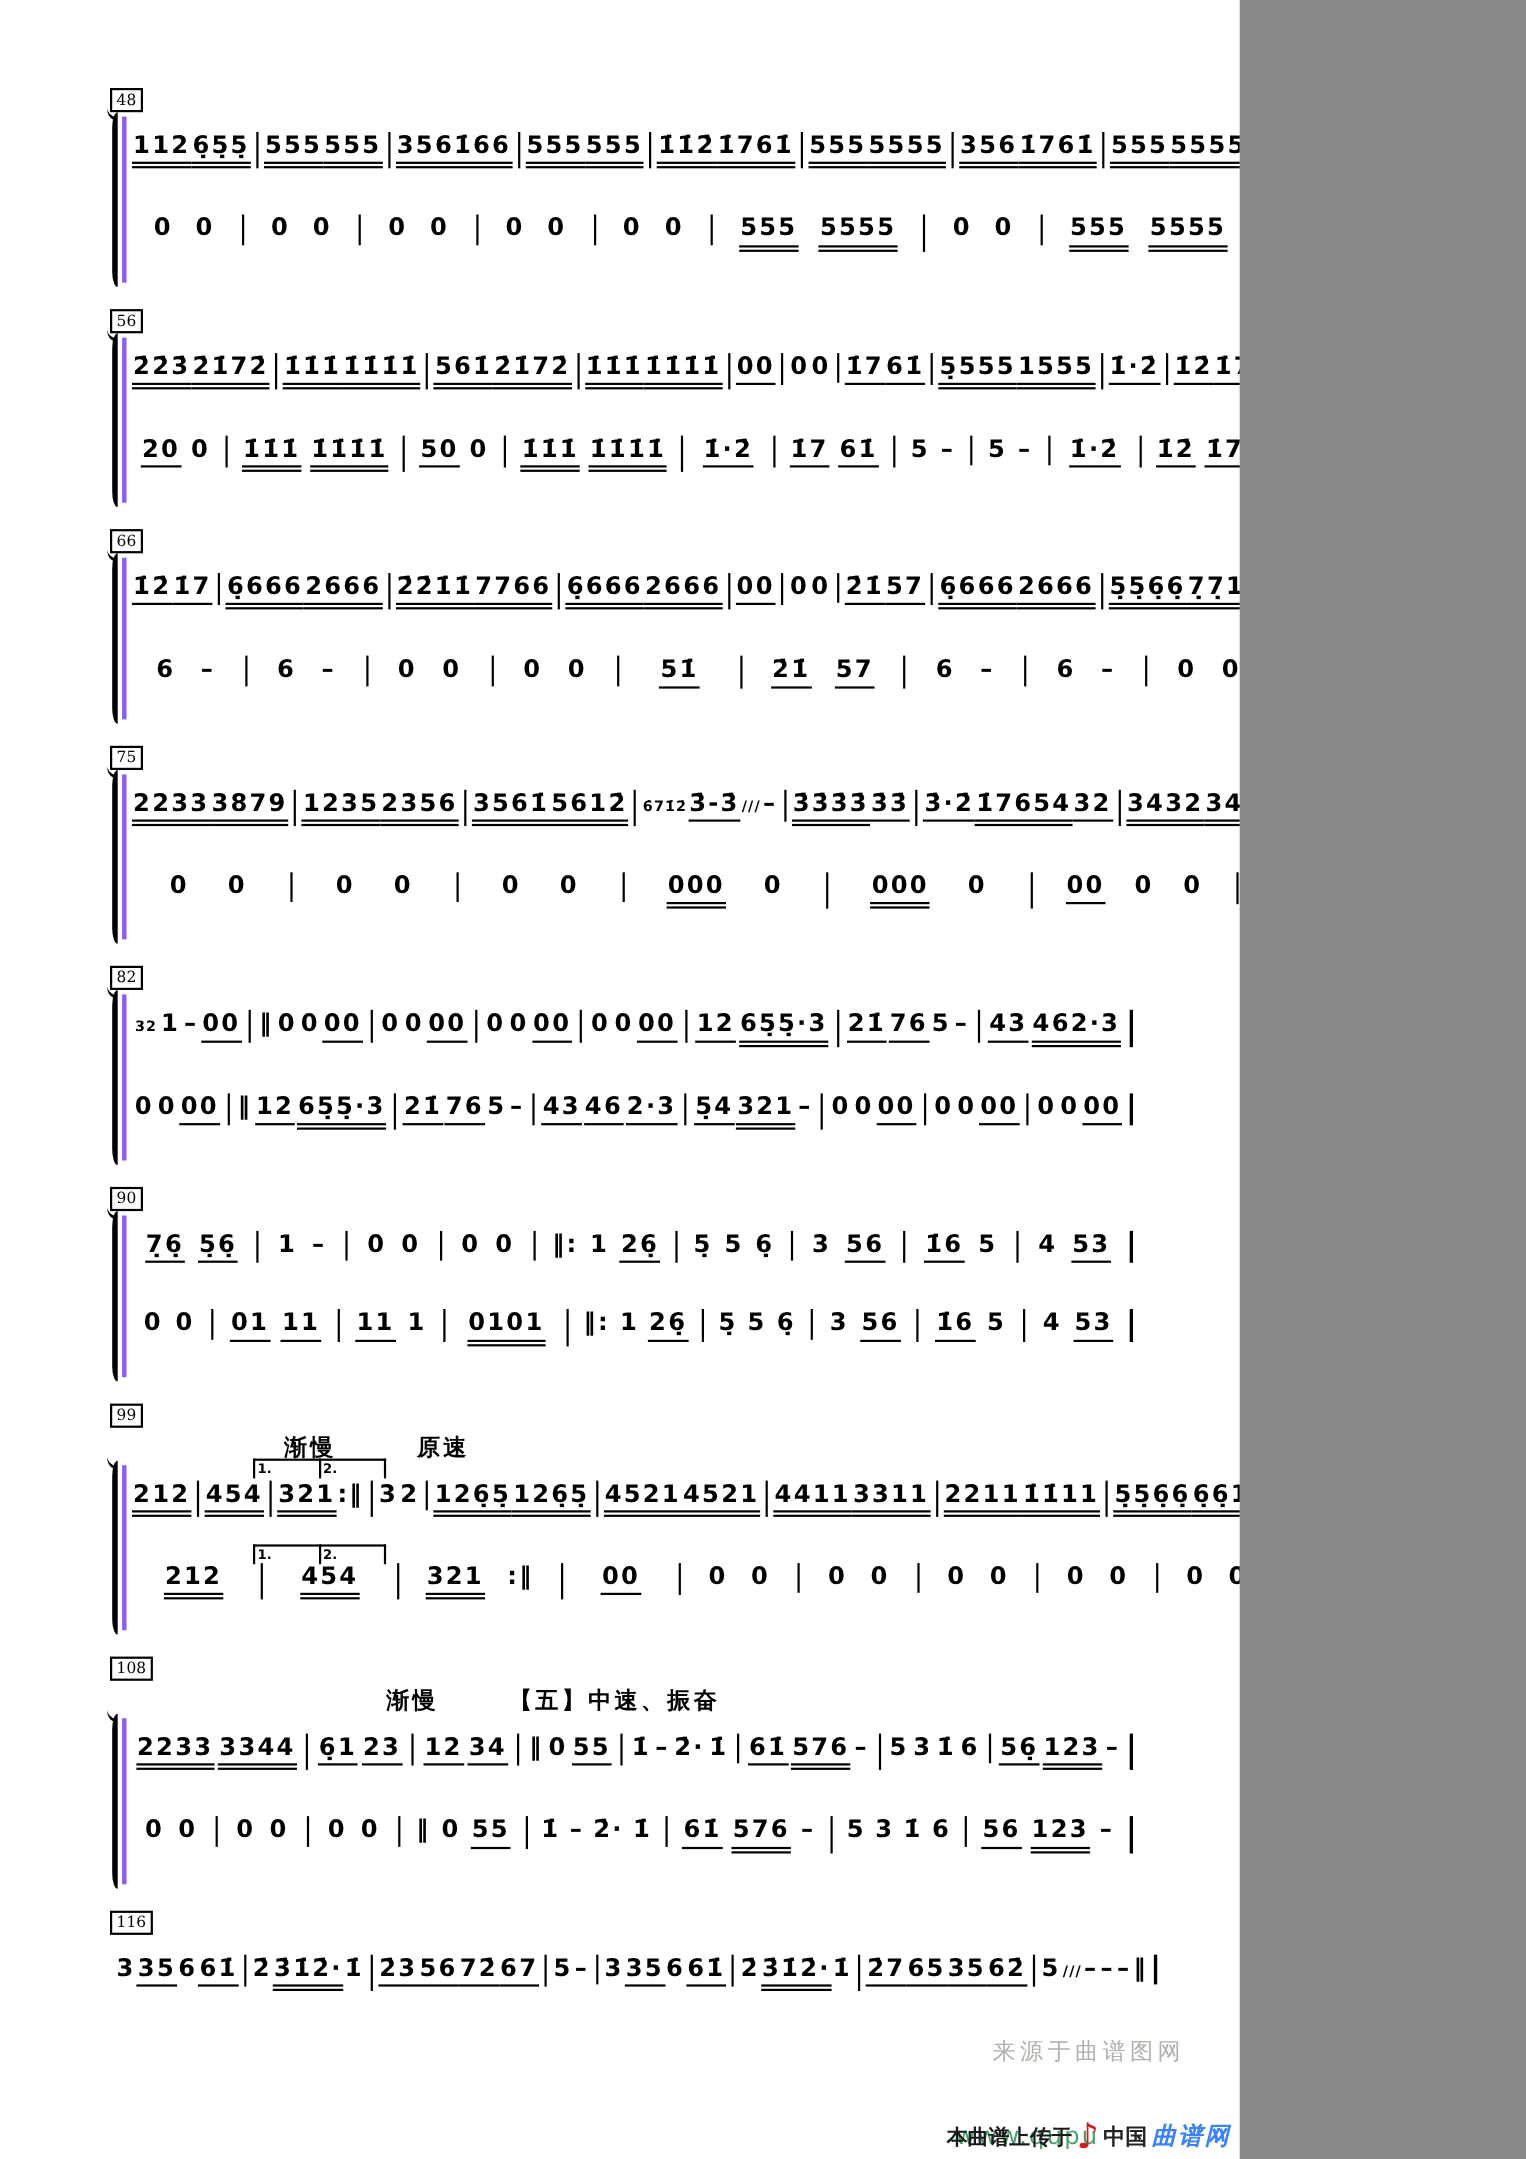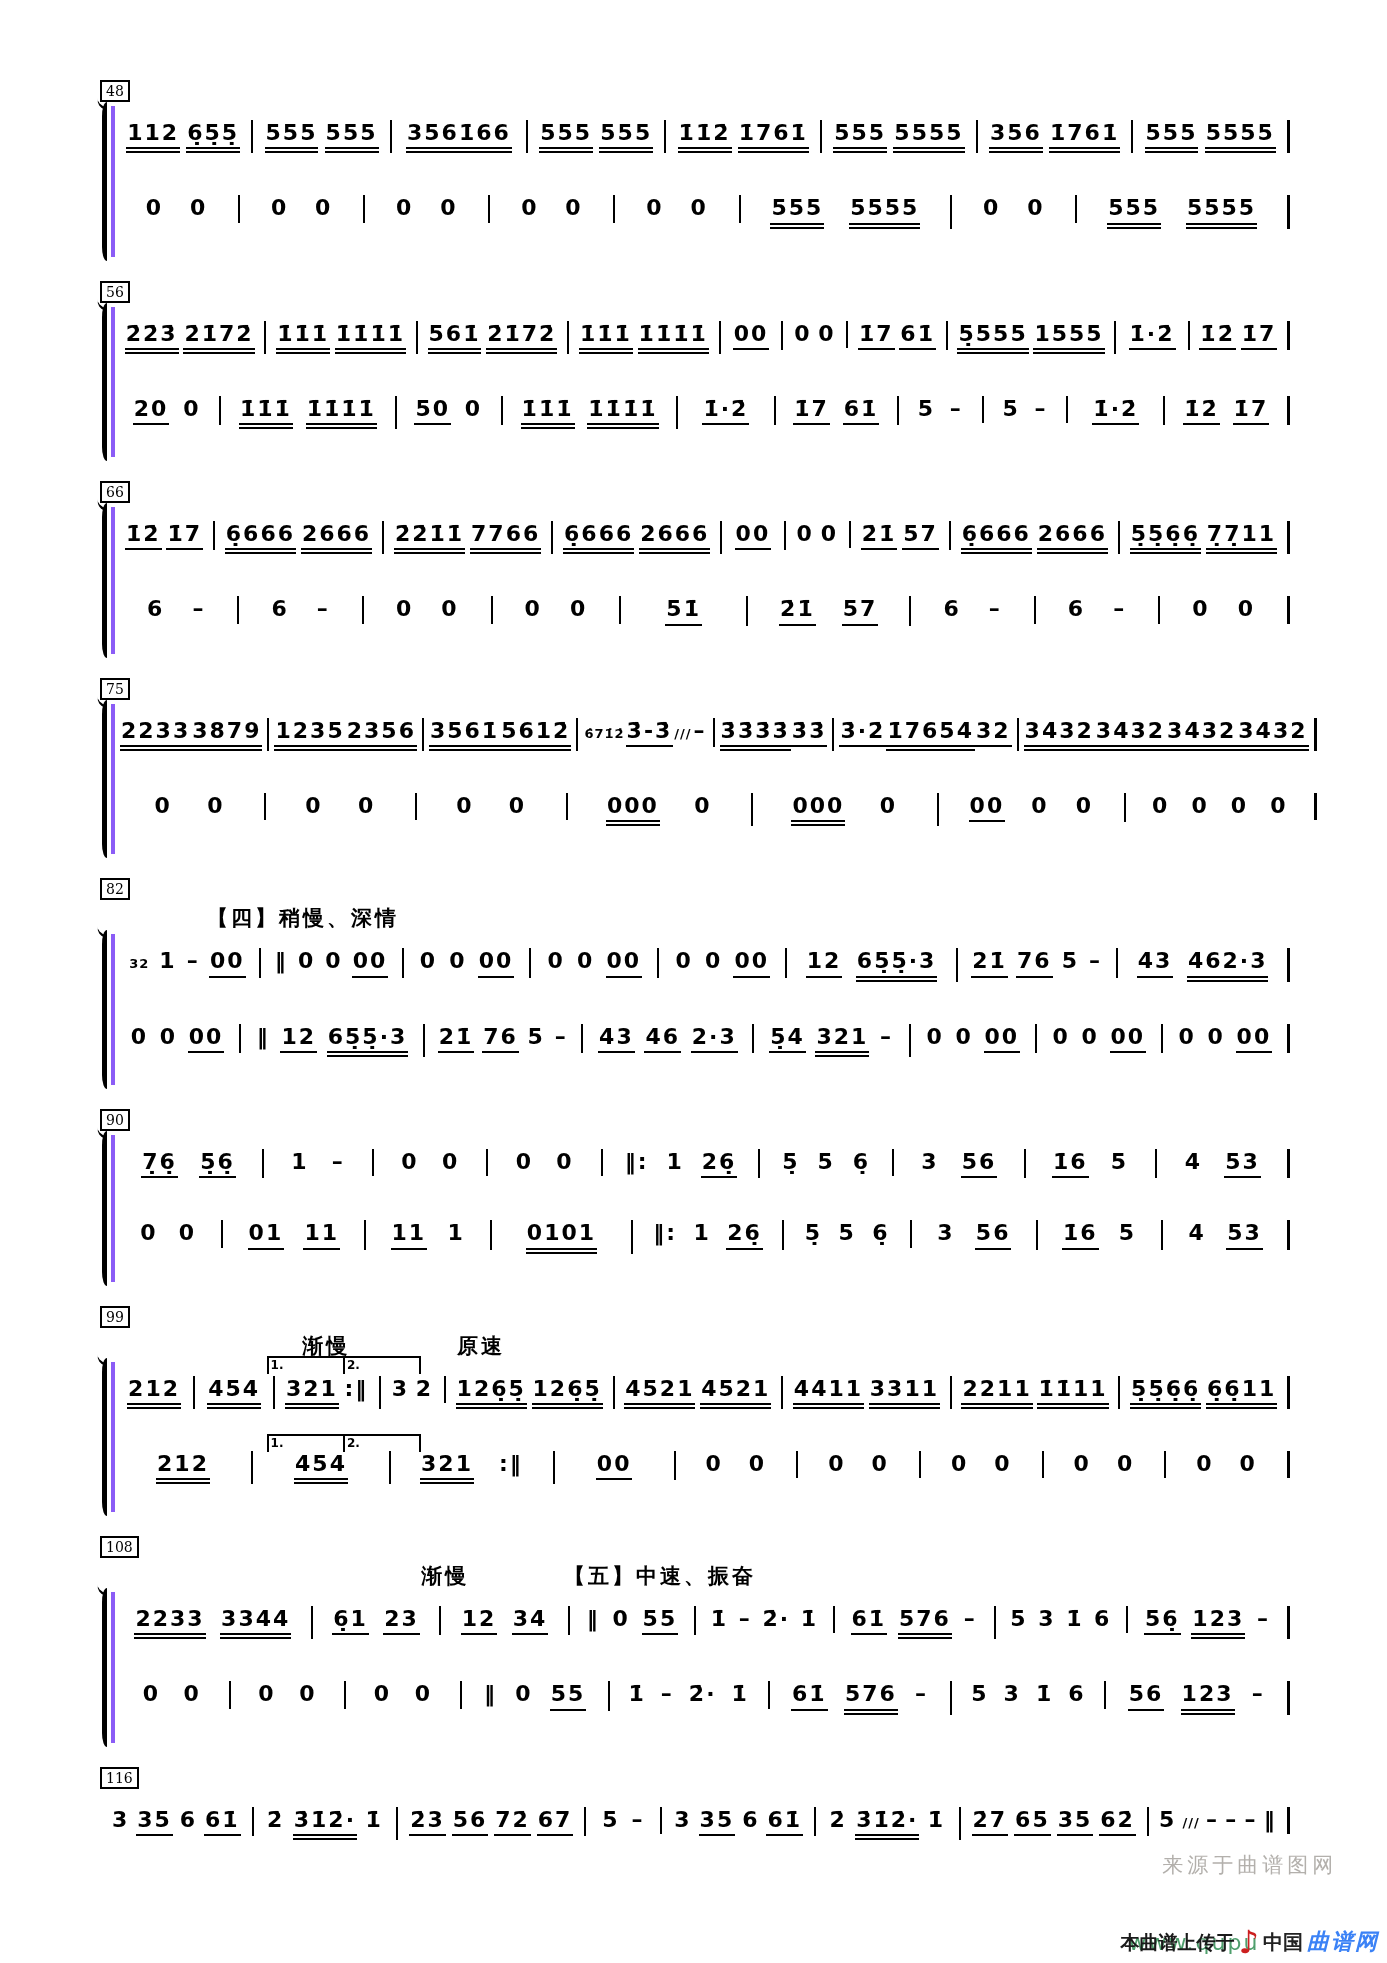--- a/index.html
+++ b/index.html
@@ -1,18 +1,18 @@
 <!DOCTYPE html>
 <html><head>
 <meta charset="utf-8">
 <style>
   html,body{margin:0;padding:0;background:#888;}
   body{width:1387px;}
   .page{
-    position:relative;width:1387px;height:1963px;background:#ffffff;
+    position:relative;width:1127px;height:1963px;background:#ffffff;
     font-family:"DejaVu Sans", sans-serif;color:#000;overflow:hidden;
   }
   .sheet{position:relative;padding:80px 97px 0 100px;}
   .system{position:relative;margin-bottom:24px;}
   .sysnum{
     display:inline-block;border:2px solid #000;padding:0 4px;margin-bottom:4px;
     font-family:"DejaVu Serif", serif;font-size:14px;line-height:18px;
   }
   .labels{position:relative;height:30px;}
   .labels .tempo-label{
@@ -372,23 +372,21 @@
                 </div>
                 <div class="measure">
                   <span class="tok">0</span>
                   <span class="tok">0</span>
                   <span class="tok">0</span>
                   <span class="tok">0</span>
                 </div>
               </div>
             </div>
           </div></div>
-        <div class="system"><div class="sysnum">82</div><div class="labels">
-            <span class="tempo-label" style="left: 9%;">【四】稍慢、深情</span>
-          </div><div class="staves">
+        <div class="system"><div class="sysnum">82</div><div class="staves">
             <div class="brace"></div>
             <div class="voices">
               <div class="voice">
                 <div class="measure">
                   <span class="tok grace">32</span>
                   <span class="tok">1</span>
                   <span class="tok">–</span>
                   <span class="tok u1">00</span>
                 </div>
                 <div class="measure">

